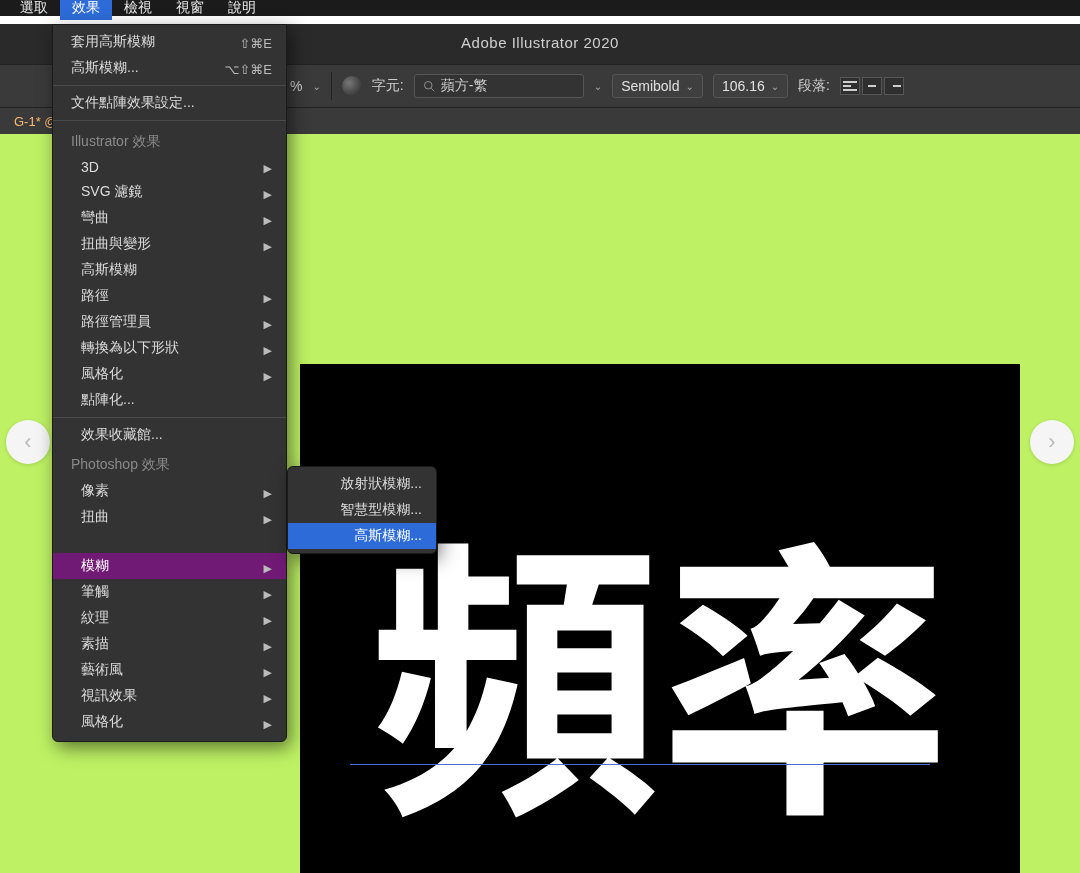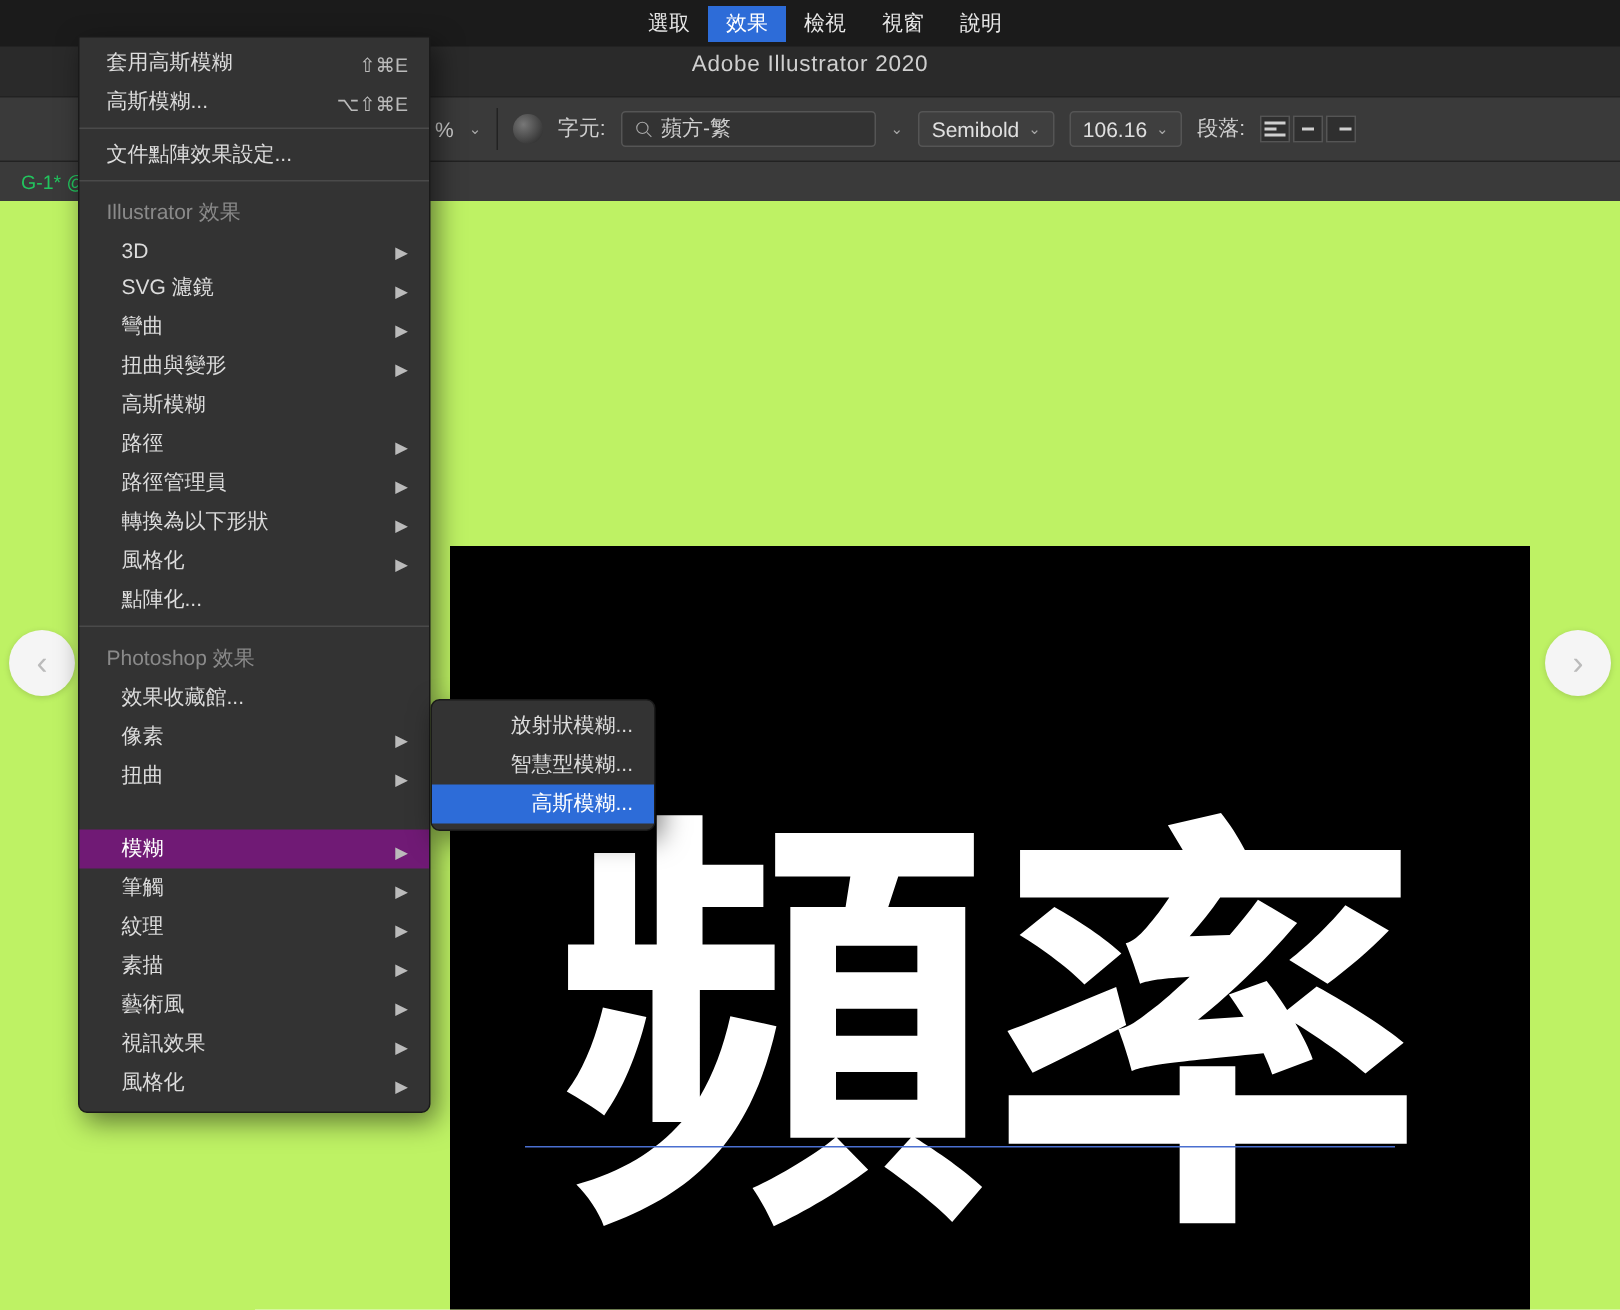--- a/index.html
+++ b/index.html
@@ -8,29 +8,28 @@
     height: 873px;
     background: #ffffff;
     font-family: -apple-system, "Helvetica Neue", Arial, sans-serif;
     overflow: hidden;
     position: relative;
   }
   
   .menubar {
     position: absolute;
     top: 0; left: 0; right: 0;
-    height: 31px;
+    height: 16px;
     background: #1b1b1b;
     display: flex;
     align-items: center;
-    padding-left: 20px;
+    padding-left: 8px;
     font-size: 14px;
     color: #e8e8e8;
     z-index: 10;
-    justify-content: center;
   }
   .menubar .menu-item {
     padding: 3px 12px;
     cursor: default;
   }
   .menubar .menu-item.active {
     background: #2d6cd8;
     color: #ffffff;
   }
   
@@ -83,21 +82,21 @@
     background:#3f3f3f; border:1px solid #555; border-radius:3px;
     padding:2px 8px; height:24px; color:#e0e0e0;
   }
   .chev { font-size:10px; color:#aaa; }
   
   .tabbar {
     position: absolute;
     top: 108px; left: 0; right: 0;
     height: 26px;
     background: #3a3a3a;
-    color: #22c55e;
+    color: #fdba74;
     font-size: 13px;
     display:flex;
     align-items:center;
     padding-left:4px;
   }
   .tabbar .tab {
     padding: 4px 10px;
   }
   
   .canvas-area {
@@ -333,25 +332,25 @@
       <span class="arrow">▶</span>
     </div>
     <div class="row indent clickable">
       <span>風格化</span>
       <span class="arrow">▶</span>
     </div>
     <div class="row indent clickable">
       <span>點陣化...</span>
     </div>
     <hr>
+    <div class="row indent clickable">
+      <span>效果收藏館...</span>
+    </div>
     <div class="row section-title">
       <span>Photoshop 效果</span>
-    </div>
-    <div class="row indent clickable">
-      <span>效果收藏館...</span>
     </div>
     <div class="row indent clickable">
       <span>像素</span>
       <span class="arrow">▶</span>
     </div>
     <div class="row indent clickable">
       <span>扭曲</span>
       <span class="arrow">▶</span>
     </div>
     <div class="row indent clickable active">

